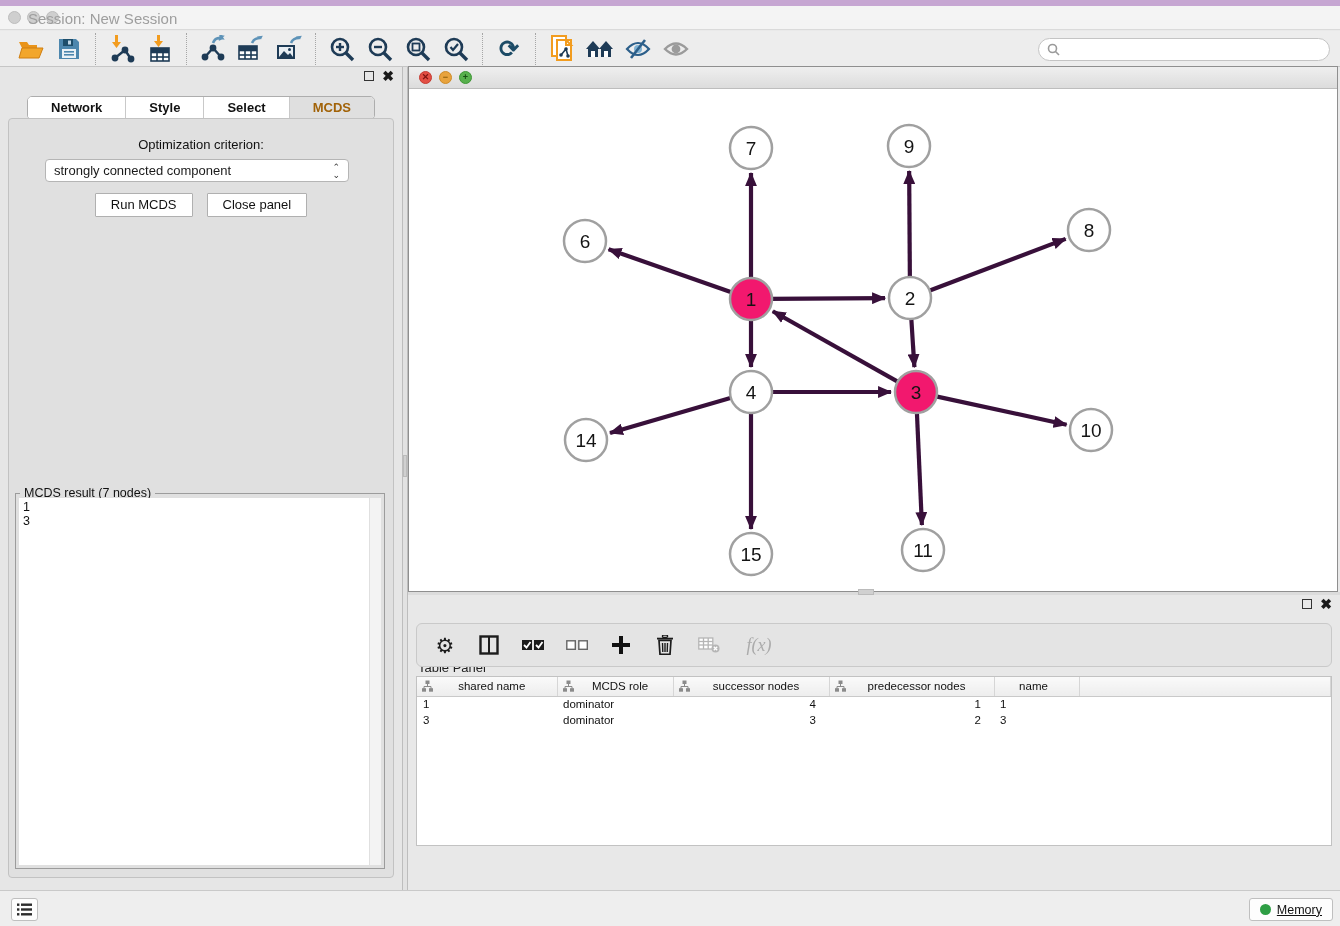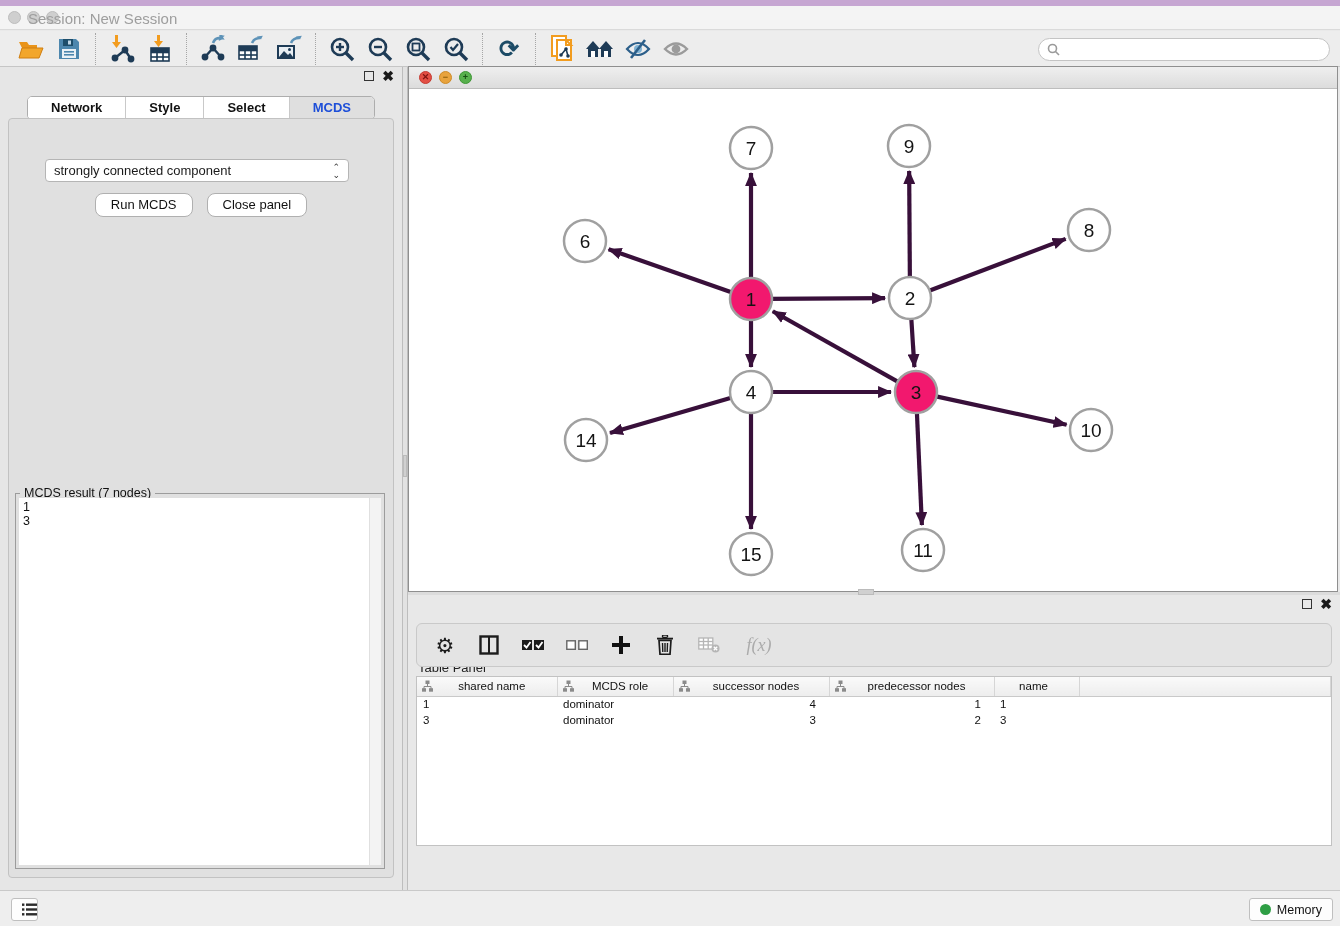--- a/index.html
+++ b/index.html
@@ -28,31 +28,31 @@
   .cpanel { position:absolute; left:0; top:67px; width:402px; height:823px; background:#E6E6E6; }
   .panel-head { position:absolute; top:17px; left:10px; font-size:13px; color:#222;margin-top:48px; }
   .panel-icons { position:absolute; top:4px; right:8px; display:flex; gap:8px; align-items:center; }
   .float-box { width:10px; height:10px; border:1.5px solid #333; }
   .close-x { font-size:14px; font-weight:bold; color:#1a1a1a; line-height:10px; }
   .seg-row { position:absolute; top:29px; left:0; right:0; display:flex; justify-content:center; }
   .seg { display:inline-flex; border:1px solid #ADADAD; border-radius:5px; overflow:hidden; background:#fff; }
   .seg .s { padding:3px 23px 4px; font-size:13px; font-weight:bold; color:#111; background:#fff;
     border-left:1px solid #C9C9C9; cursor:default; white-space:nowrap; }
   .seg .s:first-child { border-left:none; }
-  .seg .s.disabled-selected { background:#DFDFDF; color:#1d4ed8; }
+  .seg .s.disabled-selected { background:#DFDFDF; color:#a16207; }
   .seg .s.selected-gray { background:#D9D9D9; color:#B2B2B2; }
   .cpanel-body { position:absolute; left:8px; right:8px; top:51px; bottom:12px;
     background:#E0E0E0; border:1px solid #C2C2C2; border-radius:4px; }
   .opt-label { position:absolute; top:18px; left:0; right:0; text-align:center; font-size:13px; color:#111; }
   .dropdown { position:absolute; top:40px; left:36px; right:44px; height:23px; background:#fff;
     border:1px solid #B5B5B5; border-radius:4px; display:flex; align-items:center;
     padding:8px 8px; font-size:13px; }
   .dd-stepper { margin-left:auto; font-size:9px; line-height:8px; color:#333; text-align:center; }
   .btn-row { position:absolute; top:74px; left:0; right:0; display:flex; justify-content:center; gap:14px; }
-  .pbtn { background:#fff; border:1px solid #B0B0B0; border-radius:8px; padding:3px 15px 4px;
+  .pbtn { background:#fff; border:1px solid #B0B0B0; border-radius:1px; padding:3px 15px 4px;
     font-size:13px; font-family:"Liberation Sans",sans-serif; color:#111; }
   .result-group { position:absolute; left:6px; right:8px; top:374px; bottom:8px;
     border:1px solid #9C9C9C; }
   .result-title { position:absolute; top:-8px; left:4px; background:#E0E0E0; padding:0 4px;
     font-size:12.5px; color:#111; }
   .result-area { position:absolute; left:3px; right:15px; top:4px; bottom:3px; background:#fff;
     border:none; resize:none; outline:none; font-family:"Liberation Sans",sans-serif;
     font-size:12.5px; padding:2px 4px; color:#111; }
   .result-scroll { position:absolute; right:3px; top:4px; bottom:3px; width:12px; background:#F3F3F3;
     border-left:1px solid #E0E0E0; }
@@ -91,21 +91,21 @@
   .ntable th .hcell { display:flex; align-items:center; }
   .ntable th .hicon { margin-left:5px; display:flex; }
   .ntable th .hlabel { flex:1; text-align:center; padding-right:6px; }
   .ntable td { height:16px; font-size:11.5px; color:#111; padding:0 6px; white-space:nowrap; }
   .ntable td.ralign { text-align:right; padding-right:13px; }
   .ttabs-row { position:absolute; left:0; right:0; top:266px; display:flex; justify-content:center; }
   
   .statusbar { position:absolute; left:0; right:0; top:890px; height:36px; background:#EEEEEE;
     border-top:1px solid #C9C9C9; }
   .sbtn { position:absolute; top:7px; height:23px; background:#FDFDFD; border:1px solid #BFBFBF;
-    border-radius:3px; display:flex; align-items:center; justify-content:flex-end; }
+    border-radius:3px; display:flex; align-items:center; justify-content:center;text-decoration:underline; }
   .sbtn-list { left:11px; width:27px; }
   .sbtn-mem { right:7px; padding:0 10px; font-size:12.5px; gap:6px; color:#111; }
   .memdot { width:11px; height:11px; border-radius:50%; background:#2E9E44; }
 </style>
 </head>
 <body>
 
 <div class="desk-strip"></div>
 <div class="titlebar">
   <div class="traffic" style="left:8px"></div>
@@ -272,20 +272,21 @@
   </div>
   <div class="seg-row">
       <div class="seg" id="cp-tabs">
         <div class="s">Network</div>
         <div class="s">Style</div>
         <div class="s">Select</div>
         <div class="s disabled-selected">MCDS</div>
       </div>
     </div>
   <div class="cpanel-body">
+    <div class="opt-label">Optimization criterion:</div>
     <div class="dropdown">
       <span>strongly connected component</span>
       <span class="dd-stepper">⌃<br>⌄</span>
     </div>
     <div class="btn-row">
       <button class="pbtn">Run MCDS</button>
       <button class="pbtn">Close panel</button>
     </div>
     <div class="result-group">
       <div class="result-title">MCDS result (7 nodes)</div>

